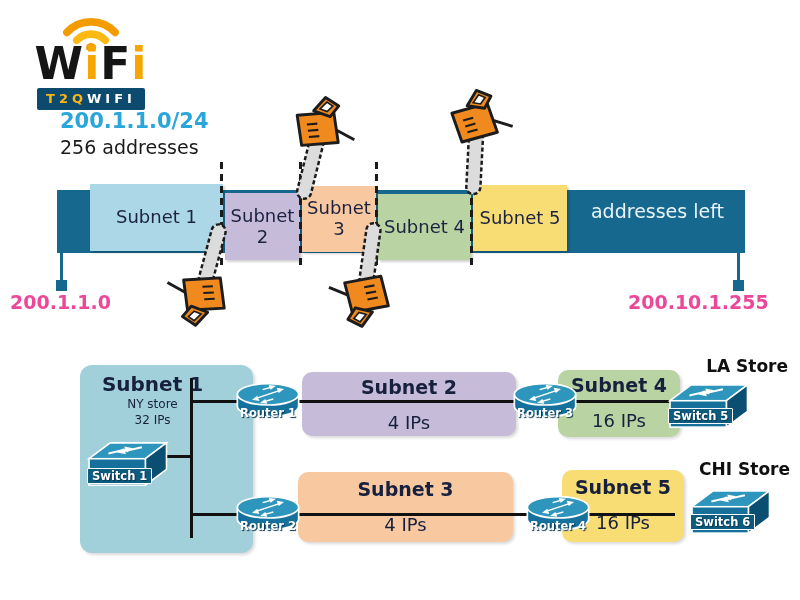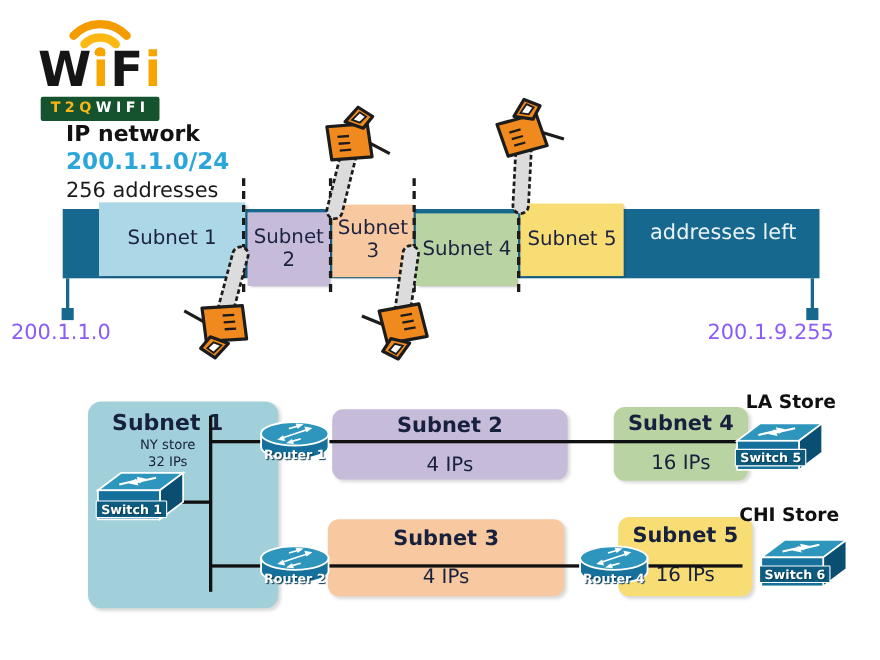--- a/index.html
+++ b/index.html
@@ -4,21 +4,21 @@
 <style>
   html,body{margin:0;padding:0;}
   body{font-family:"DejaVu Sans","Liberation Sans",sans-serif;background:#ffffff;}
   #stage{position:relative;width:800px;height:600px;background:#ffffff;overflow:hidden;}
 
   
   .logo{position:absolute;left:16px;top:4px;width:150px;text-align:center;z-index:9;}
   .logo .arcs{display:block;margin:0 auto -8px auto;}
   .brand{font-size:44px;font-weight:800;line-height:1;letter-spacing:1px;}
   .brand .blk{color:#151515;} .brand .org{color:#F7A600;}
-  .tagline{display:inline-block;margin-top:2px;background:#14532d;border-radius:2px;
+  .tagline{display:inline-block;margin-top:2px;background:#0c4a6e;border-radius:2px;
            padding:3px 9px;font-size:13px;font-weight:bold;letter-spacing:4px;line-height:1.2;}
   .tagline .acc{color:#FDB515;} .tagline .rest{color:#ffffff;}
 
   
   .hdr{position:absolute;left:60px;top:108px;line-height:1.3;z-index:2;}
   .hdr .t1{font-size:20px;font-weight:bold;color:#121212;}
   .hdr .t2{font-size:21px;font-weight:bold;color:#2BA6DB;}
   .hdr .t3{font-size:19px;color:#1a1a1a;}
 
   
@@ -30,21 +30,21 @@
   .seg3{left:302px;top:186px;width:74px;height:66px;}
   .seg4{left:378px;top:194px;width:93px;height:66px;}
   .seg5{left:473px;top:185px;width:94px;height:66px;}
   .remaining{position:absolute;left:575px;top:199px;width:165px;text-align:center;color:#EAF4F8;
              font-size:19px;line-height:1.35;z-index:2;}
   .cut{position:absolute;top:162px;width:3px;height:104px;z-index:5;
        background:repeating-linear-gradient(#1b1b1b 0 7px,transparent 7px 12px);}
   .cut1{left:220px;} .cut2{left:299px;} .cut3{left:375px;} .cut4{left:470px;}
   .endline{position:absolute;width:3px;height:28px;top:253px;background:#16688F;z-index:1;}
   .endsq{position:absolute;width:11px;height:11px;top:280px;background:#16688F;z-index:1;}
-  .endip{position:absolute;top:291px;font-size:19px;font-weight:normal;color:#8b5cf6;z-index:2;}
+  .endip{position:absolute;top:291px;font-size:19px;font-weight:bold;color:#ec4899;z-index:2;}
 
   
   .saw{position:absolute;width:78px;height:112px;z-index:8;}
   .sawTA{left:276px;top:94px;transform:rotate(14deg);}
   .sawTB{left:437px;top:88px;transform:rotate(3deg);}
   .sawBA{left:168px;top:217px;transform:rotate(195deg);}
   .sawBB{left:328px;top:217px;transform:rotate(188deg);}
 
   
   .tbox{position:absolute;border-radius:10px;z-index:1;text-align:center;color:#17203d;
@@ -59,21 +59,21 @@
   .sub5{left:562px;top:470px;width:122px;height:72px;background:#F8DC74;}
   .sub2 .tt,.sub4 .tt{margin-top:4px;} .sub3 .tt,.sub5 .tt{margin-top:6px;}
   .ips{font-size:18px;margin-top:14px;}
   .wire{position:absolute;background:#111;z-index:2;}
   .dev{position:absolute;z-index:3;}
   .dev svg{display:block;width:100%;height:100%;}
   .devlbl{position:absolute;z-index:4;color:#fff;font-weight:bold;font-size:11.5px;
           text-shadow:1px 1px 1px #08374f;white-space:nowrap;}
   .rlbl{left:0;right:0;bottom:5px;text-align:center;}
   .slbl{left:5px;bottom:10px;background:#0E5B80;border:1px solid #fff;padding:0px 4px;border-radius:1px;margin-top:14px;}
-  .store{position:absolute;font-size:17px;font-weight:bold;color:#101010;text-align:left;z-index:4;}
+  .store{position:absolute;font-size:17px;font-weight:bold;color:#101010;text-align:right;z-index:4;}
 </style>
 </head>
 <body>
 
 <svg width="0" height="0" style="position:absolute">
   <defs>
     <g id="chainsaw-shape">
       <rect x="36" y="52" width="17" height="76" rx="8.5" fill="#DCDCDC" stroke="#1c1c1c" stroke-width="3" stroke-dasharray="5 3"></rect>
       <path d="M14 32 L56 18 L70 52 L28 66 Z" fill="#F18A1E" stroke="#1c1c1c" stroke-width="3.5" stroke-linejoin="round"></path>
       <path d="M32 22 L42 3 L60 9 L53 24 Z" fill="#F18A1E" stroke="#1c1c1c" stroke-width="3.5" stroke-linejoin="round"></path>
@@ -121,21 +121,20 @@
     <svg class="arcs" width="84" height="46" viewBox="0 0 60 42">
       <path d="M8 26 A 30 30 0 0 1 52 26" stroke="#F49B00" stroke-width="7" fill="none" stroke-linecap="round"></path>
       <path d="M17 33 A 18 18 0 0 1 43 33" stroke="#FDB913" stroke-width="7" fill="none" stroke-linecap="round"></path>
       <circle cx="30" cy="40" r="4.5" fill="#F49B00"></circle>
     </svg>
     <div class="brand"><span class="blk">W</span><span class="org">i</span><span class="blk">F</span><span class="org">i</span></div>
     <div class="tagline"><span class="acc">T2Q</span><span class="rest">WIFI</span></div>
   </div>
 
   <div class="hdr">
-    <div class="t1">IP network</div>
     <div class="t2">200.1.1.0/24</div>
     <div class="t3">256 addresses</div>
   </div>
 
   <div class="bar"></div>
   <div class="seg seg1" style="background:#ABD7E6" title="Subnet 1">Subnet 1</div>
   <div class="seg seg2" style="background:#C6BBD9">Subnet 2</div>
   <div class="seg seg3" style="background:#F8C9A0">Subnet 3</div>
   <div class="seg seg4" style="background:#BAD3A2">Subnet 4</div>
   <div class="seg seg5" style="background:#F8DC74">Subnet 5</div>
@@ -145,21 +144,21 @@
   <div class="cut cut1"></div>
   <div class="cut cut2"></div>
   <div class="cut cut3"></div>
   <div class="cut cut4"></div>
 
   <div class="endline" style="left:60px"></div>
   <div class="endsq" style="left:56px"></div>
   <div class="endip" style="left:10px">200.1.1.0</div>
   <div class="endline" style="left:737px"></div>
   <div class="endsq" style="left:733px"></div>
-  <div class="endip" style="left:628px;width:130px;text-align:right">200.1.9.255</div>
+  <div class="endip" style="left:628px;width:130px;text-align:right">200.10.1.255</div>
 
   <svg class="saw sawTA" viewBox="0 0 90 135">
       <use href="#chainsaw-shape"></use>
     </svg>
   <svg class="saw sawTB" viewBox="0 0 90 135">
       <use href="#chainsaw-shape"></use>
     </svg>
   <svg class="saw sawBA" viewBox="0 0 90 135">
       <use href="#chainsaw-shape"></use>
     </svg>
@@ -187,37 +186,43 @@
   </div>
   <div class="tbox sub4">
     <div class="tt">Subnet 4</div>
     <div class="ips">16 IPs</div>
   </div>
   <div class="tbox sub5">
     <div class="tt">Subnet 5</div>
     <div class="ips">16 IPs</div>
   </div>
 
-  <div class="dev" style="left:82px;top:421px;width:88px;height:60px">
+  <div class="dev" style="left:82px;top:434px;width:88px;height:60px">
     <svg viewBox="0 0 100 60">
         <use href="#switch-shape"></use>
       </svg>
     <span class="devlbl slbl">Switch 1</span>
   </div>
   <div class="dev" style="left:234px;top:377px;width:68px;height:48px">
     <svg viewBox="0 0 100 72">
         <use href="#router-shape"></use>
       </svg>
     <span class="devlbl rlbl">Router 1</span>
   </div>
   <div class="dev" style="left:234px;top:490px;width:68px;height:48px">
     <svg viewBox="0 0 100 72">
         <use href="#router-shape"></use>
       </svg>
     <span class="devlbl rlbl">Router 2</span>
+  </div>
+  <div class="dev" style="left:511px;top:377px;width:68px;height:48px">
+    <svg viewBox="0 0 100 72">
+        <use href="#router-shape"></use>
+      </svg>
+    <span class="devlbl rlbl">Router 3</span>
   </div>
   <div class="dev" style="left:524px;top:490px;width:68px;height:48px">
     <svg viewBox="0 0 100 72">
         <use href="#router-shape"></use>
       </svg>
     <span class="devlbl rlbl">Router 4</span>
   </div>
   <div class="dev" style="left:663px;top:378px;width:88px;height:56px">
     <svg viewBox="0 0 100 60">
         <use href="#switch-shape"></use>

